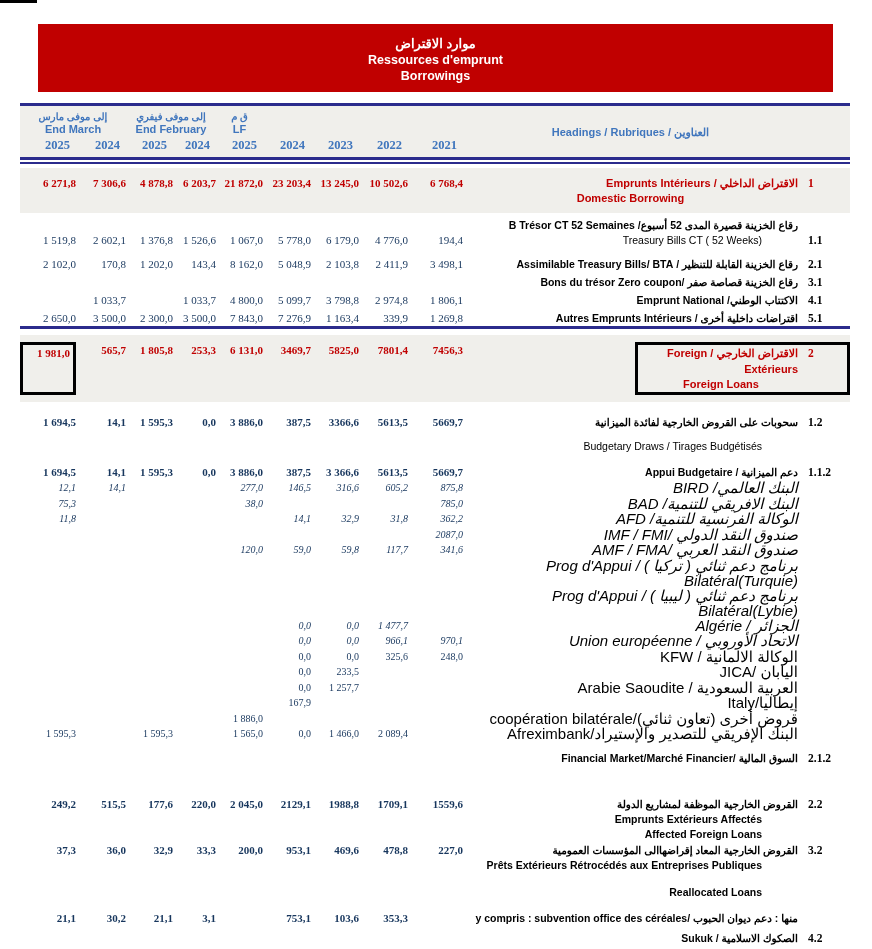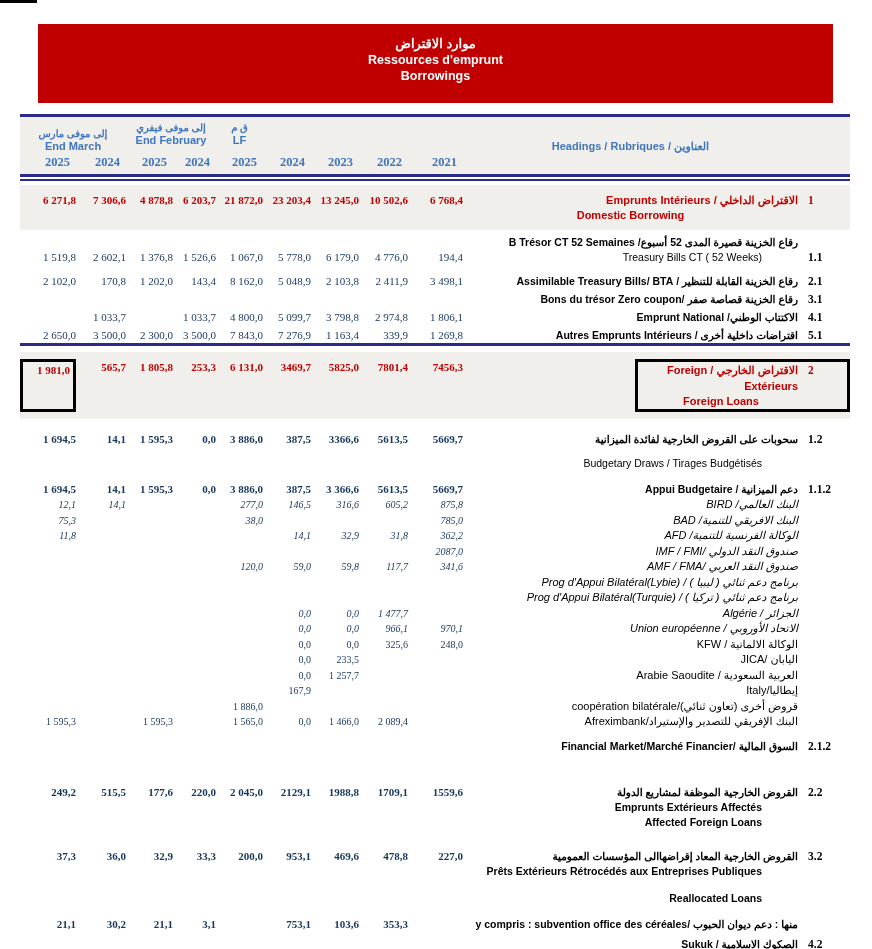--- a/index.html
+++ b/index.html
@@ -1,21 +1,21 @@
 <!DOCTYPE html>
 <html><head>
 <meta charset="utf-8">
 <style>
   html,body{margin:0;padding:0;background:#ffffff;}
   .page{position:relative;width:872px;height:949px;background:#ffffff;overflow:hidden;
         font-family:"Liberation Sans",sans-serif;}
   .topmark{position:absolute;top:0;left:0;width:37px;height:3px;background:#000;}
 
   
-  .banner{margin:24px 39px 0 38px;height:79px;background:#c00000;color:#fff;
+  .banner{margin:24px 39px 0 38px;height:68px;background:#c00000;color:#fff;
           text-align:center;box-sizing:border-box;padding-top:11px;}
   .banner .b-ar{font-size:13px;font-weight:bold;line-height:17px;}
   .banner .b-fr,.banner .b-en{font-size:12.5px;font-weight:bold;line-height:16px;}
 
   
   .rule{margin:0 22px 0 20px;}
   .rule-single{height:3px;background:#2b2b8c;margin-top:11px;}
   .rule-thin{height:3px;background:#2b2b8c;}
   .rule-double{height:7px;border-top:3px solid #2b2b8c;border-bottom:2px solid #2b2b8c;box-sizing:border-box;}
 
@@ -56,51 +56,51 @@
   .r-subb .val{font-weight:bold;}
   .r-sub,.r-subb{min-height:16px;}
   .r-sub .head .l2,.r-subb .head .l2{font-weight:normal;}
   .r-subb .head .l2.bold,.r-subb .head .l3{font-weight:bold;}
   .vbottom{align-items:flex-end;}
 
   
   .r-det,.r-deti{min-height:15.5px;align-items:center;}
   .r-det .val,.r-deti .val{font-size:10px;line-height:15px;}
   .r-det .head,.r-deti .head{font-size:9.5px;}
-  .r-det .head .l1,.r-deti .head .l1{font-size:11px;font-weight:normal;line-height:15px;}
+  .r-det .head .l1,.r-deti .head .l1{font-size:15px;font-weight:normal;line-height:15px;}
   .r-deti .val,.r-deti .head .l1{font-style:italic;}
 
   
   .boxed .head{border:3px solid #000;border-right:none;margin-left:172px;padding-left:6px;align-self:stretch;}
   .boxed .rn{border:3px solid #000;border-left:none;align-self:stretch;}
   .boxed .val.c1{border:3px solid #000;align-self:stretch;padding-right:3px;box-sizing:border-box;}
 
   
   .g0{margin-top:2px}.g1{margin-top:4px}.g2{margin-top:6px}.g3{margin-top:8px}
-  .g4{margin-top:10px}.g5{margin-top:12px}.g6{margin-top:18px}.g8{margin-top:30px}
+  .g4{margin-top:10px}.g5{margin-top:12px}.g6{}.g8{margin-top:30px}
   .l3gap{margin-top:12px}
   .l2gap{margin-top:9px}
 </style>
 </head>
 <body>
 
 <div class="page">
   <div class="topmark"></div>
 
   <div class="banner">
     <div class="b-ar">موارد الاقتراض</div>
     <div class="b-fr">Ressources d'emprunt</div>
     <div class="b-en">Borrowings</div>
   </div>
 
   <div class="rule rule-single"></div>
 
   <div class="grid hdr" id="hdr-grid">
 
-  <div class="hgroup" style="grid-area: 1 / 1 / auto / 3; margin-top: 6px;">
+  <div class="hgroup" style="grid-area: 1 / 1 / auto / 3;">
         <div class="h-ar">إلى موفى مارس</div>
         <div class="h-en">End March</div>
       </div>
       <div class="hgroup" style="grid-area: 1 / 3 / auto / 5;">
         <div class="h-ar">إلى موفى فيفري</div>
         <div class="h-en">End February</div>
       </div>
       <div class="hgroup" style="grid-area: 1 / 5 / auto / 6;">
         <div class="h-ar">ق م</div>
         <div class="h-en">LF</div>
@@ -340,36 +340,36 @@
         <div class="val c1" style="grid-column: 1;"></div>
         <div class="val c2" style="grid-column: 2;"></div>
         <div class="val c3" style="grid-column: 3;"></div>
         <div class="val c4" style="grid-column: 4;"></div>
         <div class="val c5" style="grid-column: 5;"></div>
         <div class="val c6" style="grid-column: 6;"></div>
         <div class="val c7" style="grid-column: 7;"></div>
         <div class="val c8" style="grid-column: 8;"></div>
         <div class="val c9" style="grid-column: 9;"></div>
         <div class="head">
+          <div class="l1" dir="rtl">برنامج دعم ثنائي ( تركيا ) / Prog d'Appui Bilatéral(Turquie)</div>
+        </div>
+        <div class="rn"></div>
+      </div>
+      <div class="grid row r-deti">
+        <div class="val c1" style="grid-column: 1;"></div>
+        <div class="val c2" style="grid-column: 2;"></div>
+        <div class="val c3" style="grid-column: 3;"></div>
+        <div class="val c4" style="grid-column: 4;"></div>
+        <div class="val c5" style="grid-column: 5;"></div>
+        <div class="val c6" style="grid-column: 6;"></div>
+        <div class="val c7" style="grid-column: 7;"></div>
+        <div class="val c8" style="grid-column: 8;"></div>
+        <div class="val c9" style="grid-column: 9;"></div>
+        <div class="head">
           <div class="l1" dir="rtl">برنامج دعم ثنائي ( ليبيا ) / Prog d'Appui Bilatéral(Lybie)</div>
-        </div>
-        <div class="rn"></div>
-      </div>
-      <div class="grid row r-deti">
-        <div class="val c1" style="grid-column: 1;"></div>
-        <div class="val c2" style="grid-column: 2;"></div>
-        <div class="val c3" style="grid-column: 3;"></div>
-        <div class="val c4" style="grid-column: 4;"></div>
-        <div class="val c5" style="grid-column: 5;"></div>
-        <div class="val c6" style="grid-column: 6;"></div>
-        <div class="val c7" style="grid-column: 7;"></div>
-        <div class="val c8" style="grid-column: 8;"></div>
-        <div class="val c9" style="grid-column: 9;"></div>
-        <div class="head">
-          <div class="l1" dir="rtl">برنامج دعم ثنائي ( تركيا ) / Prog d'Appui Bilatéral(Turquie)</div>
         </div>
         <div class="rn"></div>
       </div>
       <div class="grid row r-deti">
         <div class="val c1" style="grid-column: 1;"></div>
         <div class="val c2" style="grid-column: 2;"></div>
         <div class="val c3" style="grid-column: 3;"></div>
         <div class="val c4" style="grid-column: 4;"></div>
         <div class="val c5" style="grid-column: 5;"></div>
         <div class="val c6" style="grid-column: 6;">0,0</div>

